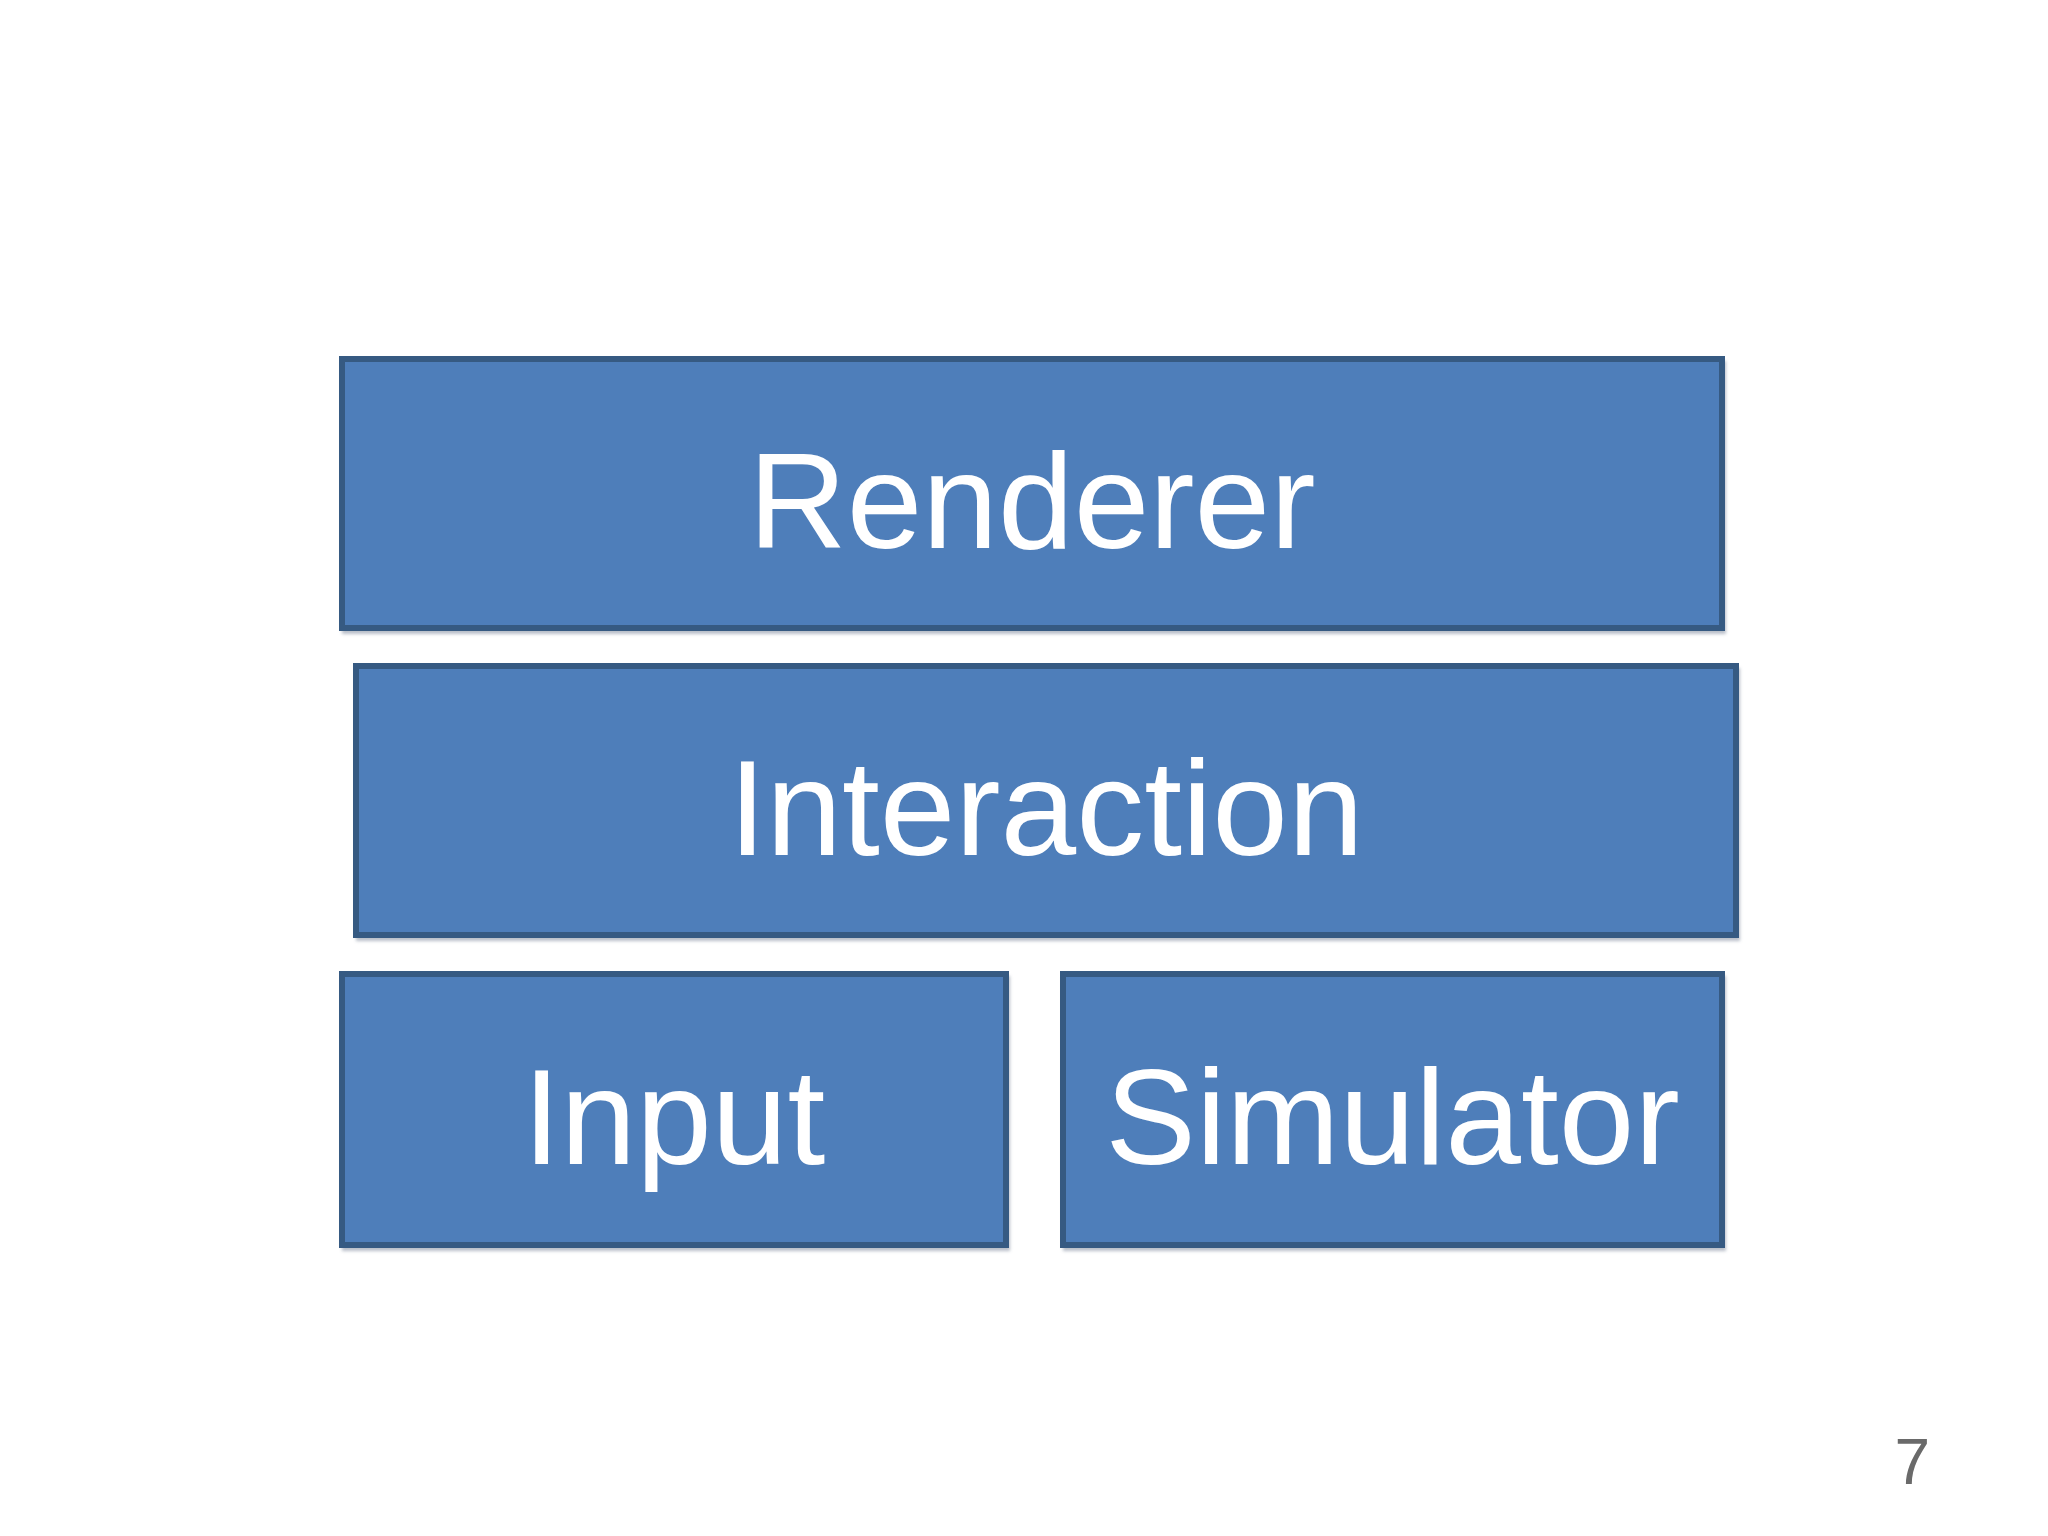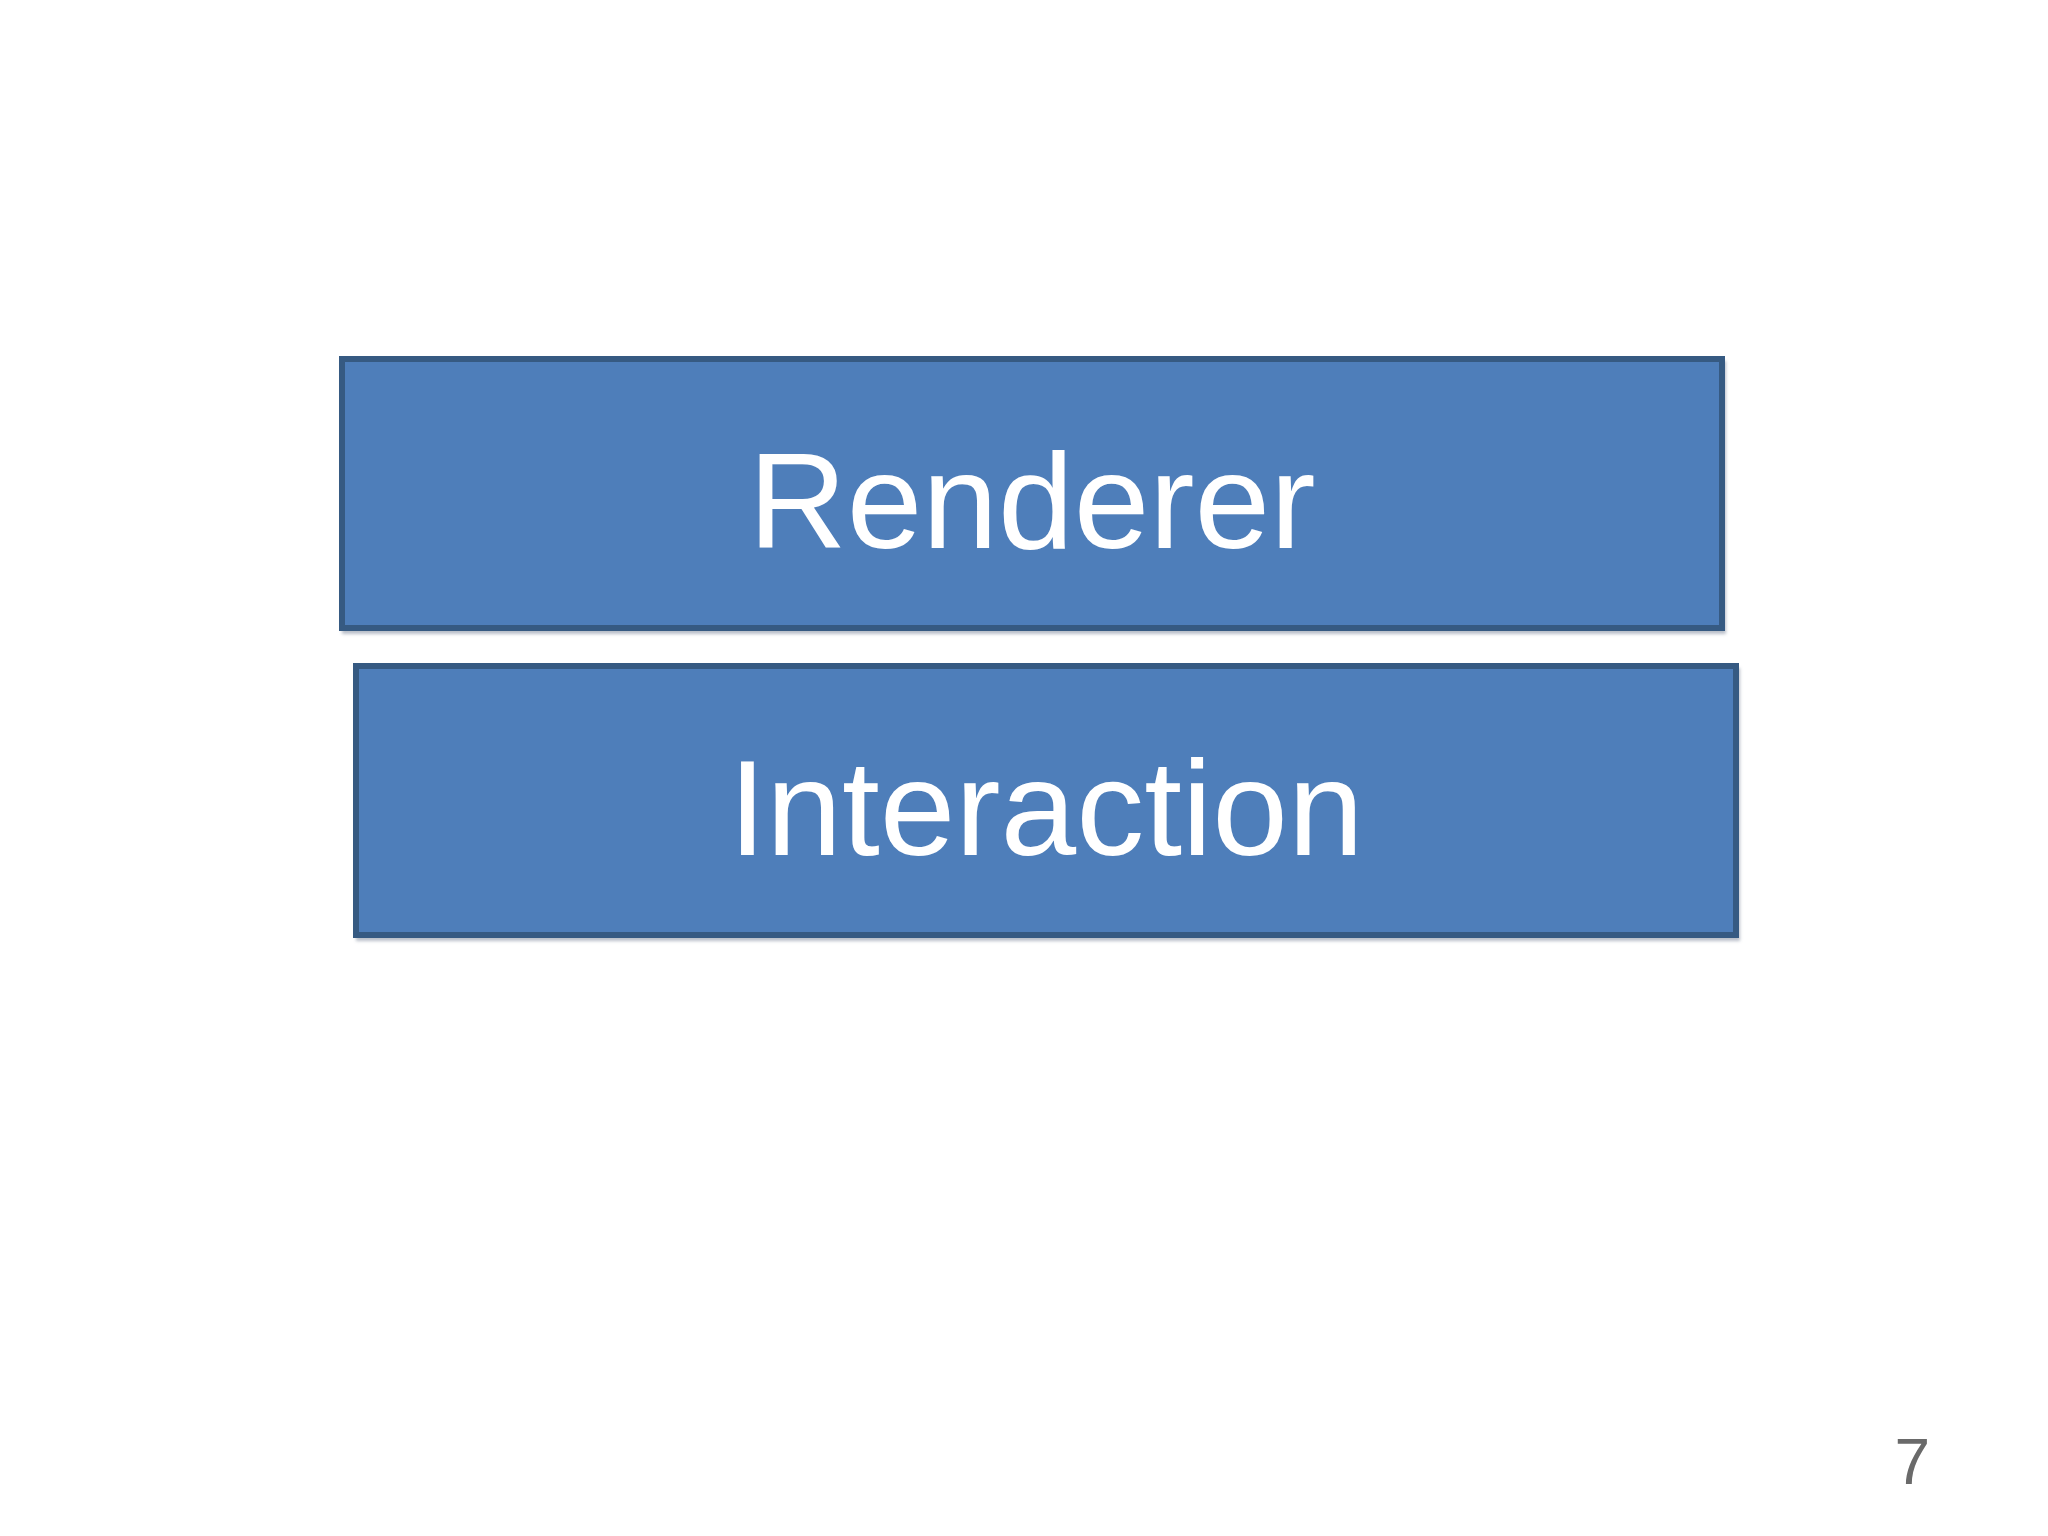--- a/index.html
+++ b/index.html
@@ -52,17 +52,23 @@
 <div id="slide" style="--slide-bg: #FFFFFF; --box-fill: #4E7EBA; --box-border: #365A82; --label-color: #FFFFFF; --pagenum-color: #6A6A6A;">
 
   <div id="box-renderer" class="block">
     <span class="label">Renderer</span>
   </div>
 
   <div id="box-interaction" class="block">
     <span class="label">Interaction</span>
   </div>
 
+  <div id="box-input" class="block">
+    <span class="label">Input</span>
+  </div>
 
+  <div id="box-simulator" class="block">
+    <span class="label">Simulator</span>
+  </div>
 
   <div id="page-number">7</div>
 
 </div>
 
 </body></html>

